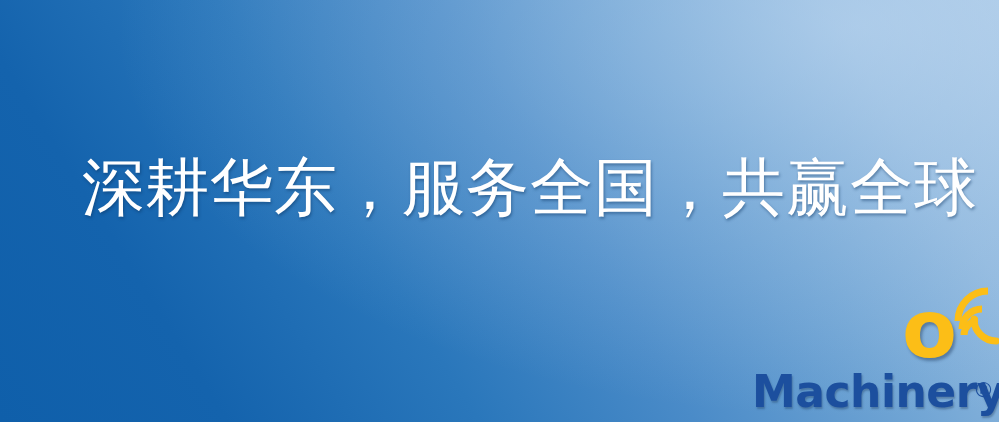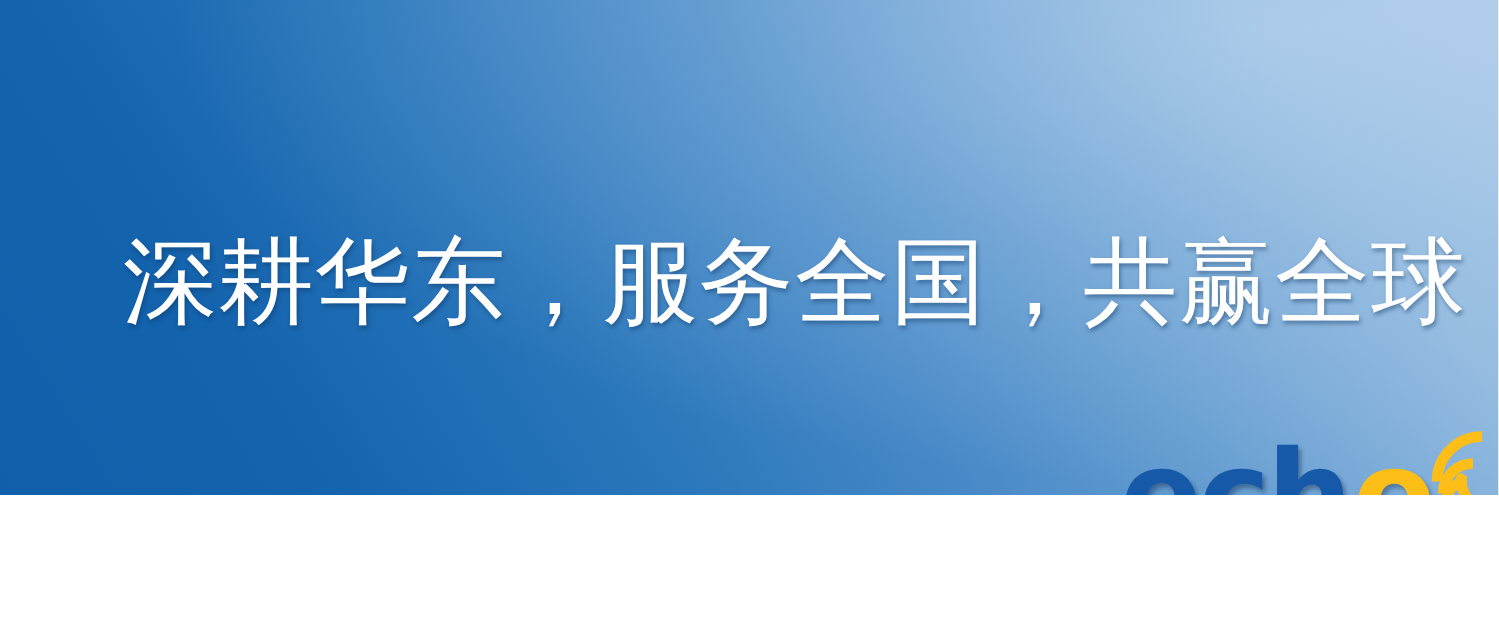--- a/index.html
+++ b/index.html
@@ -3,21 +3,21 @@
 <meta charset="utf-8">
 <style>
   html, body {
     margin: 0;
     padding: 0;
     background: #ffffff;
   }
   #banner {
     position: relative;
     width: 999px;
-    height: 330px;
+    height: 422px;
     overflow: hidden;
     font-family: "Liberation Sans", sans-serif;
     
     background:
       linear-gradient(58deg,
         #0f5faa 0%,
         #1463ad 18%,
         #2a77bb 38%,
         #4a8bc8 55%,
         #6fa4d4 72%,
@@ -133,21 +133,20 @@
 </head>
 <body>
 
 <div id="banner">
 
   <div class="headline">深耕华东，服务全国，共赢全球</div>
 
 
   <div class="logo">
     <div class="logo-mark">
-      <span class="logo-echo">ech</span>
       <span class="logo-o">o</span>
       <svg class="waves" viewBox="0 0 60 60">
         <g fill="none" stroke="#fcbe17" stroke-width="7" stroke-linecap="round">
           <path d="M6,52 A22,22 0 0 1 28,30" transform="rotate(-90 30 30)"></path>
         </g>
         <g fill="none" stroke="#fcbe17" stroke-width="7" stroke-linecap="butt">
           <path d="M20,48 A14,14 0 0 1 34,34"></path>
           <path d="M22,36 A24,24 0 0 1 46,12" opacity="0"></path>
         </g>
         <g fill="none" stroke="#fcbe17" stroke-width="7" stroke-linecap="butt">

